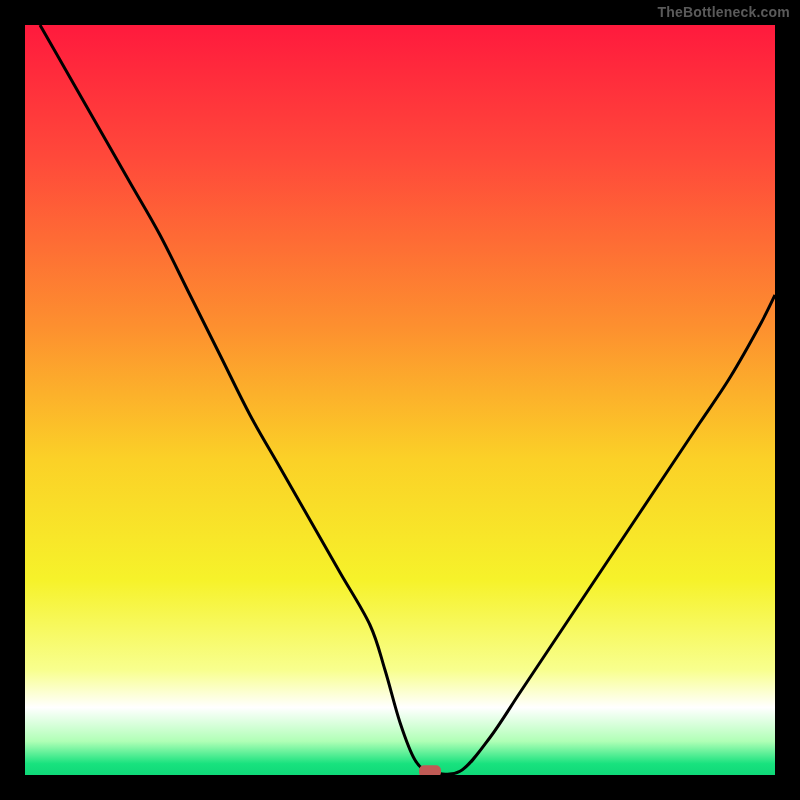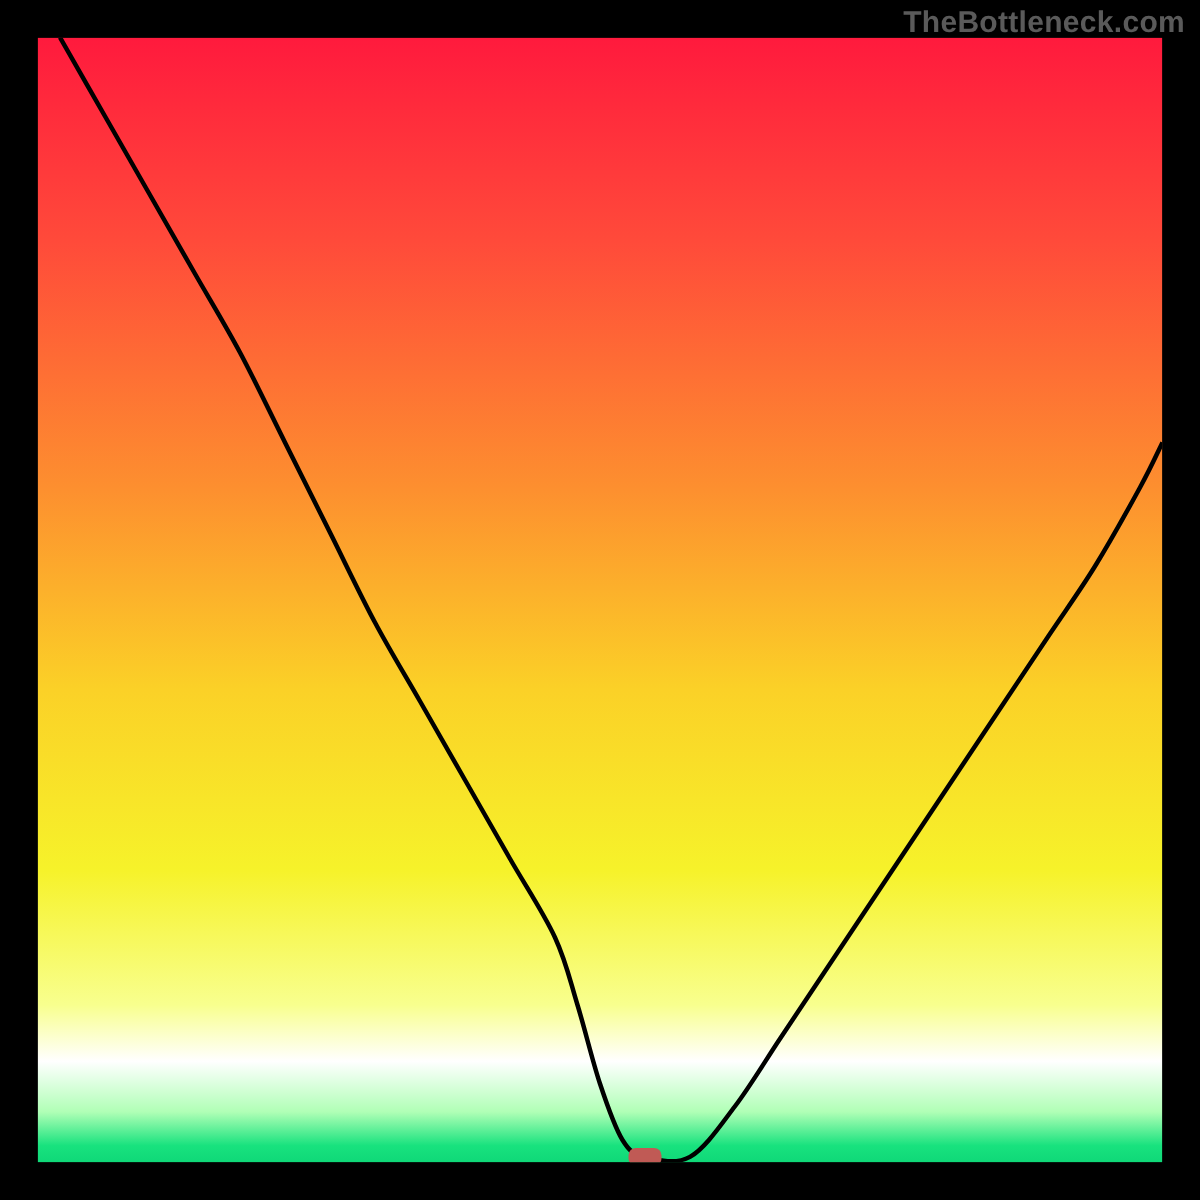--- a/index.html
+++ b/index.html
@@ -15,21 +15,21 @@
     position: relative;
     width: 800px;
     height: 800px;
     background: #000;
   }
   .watermark {
     position: absolute;
     top: 4px;
     right: 10px;
     color: #5a5a5a;
-    font-size: 20px;
+    font-size: 14px;
     font-weight: 600;
     letter-spacing: 0.2px;
     z-index: 20;
     user-select: none;
   }
   .plot-area {
     position: absolute;
     left: 25px;
     top: 25px;
     width: 750px;

